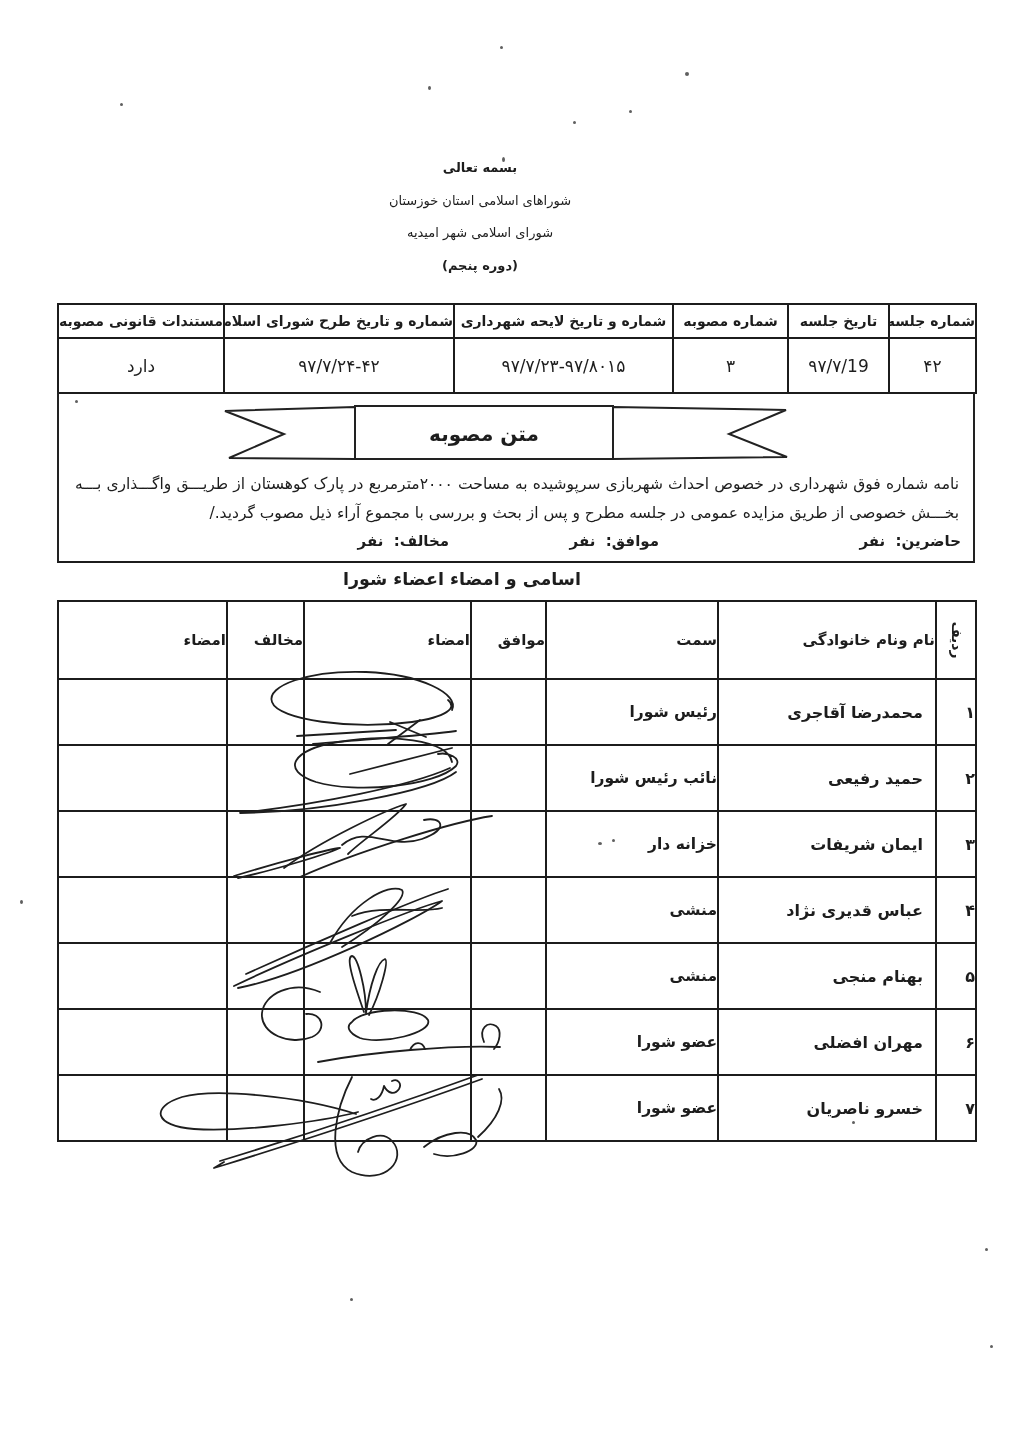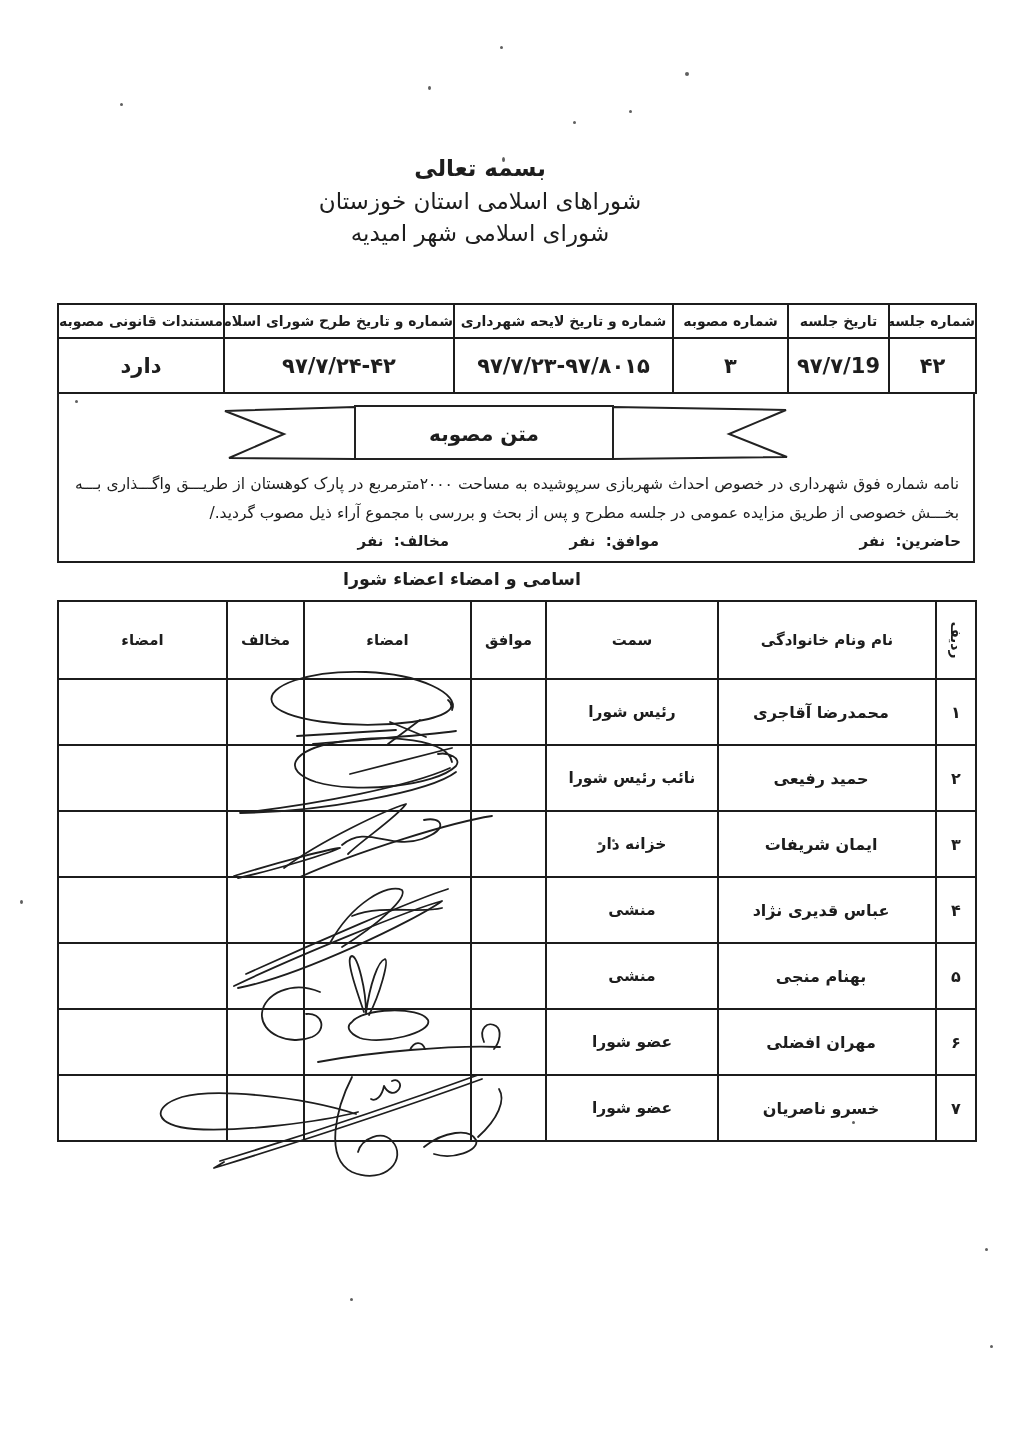--- a/index.html
+++ b/index.html
@@ -9,35 +9,35 @@
     font-family:"DejaVu Sans", sans-serif;
     direction:rtl; color:#1d1d1d; overflow:hidden;
   }
   .page { position:absolute; inset:0; background:#fff; }
 
   
   .speck { position:absolute; background:#2a2a2a; border-radius:50%; opacity:.75; }
 
   
   .doc-header { position:absolute; top:152px; left:180px; width:600px; text-align:center; }
-  .doc-header .hl { line-height:32.5px; font-size:23px; letter-spacing:.2px; }
+  .doc-header .hl { line-height:32.5px; font-size:13px; letter-spacing:.2px; }
   .doc-header .hl.strong { font-weight:700; }
 
   
   table.info-table {
     position:absolute; top:303px; left:57px; width:918px;
     border-collapse:collapse; table-layout:fixed;
     border:2.5px solid #1c1c1c;
   }
   table.info-table td {
     border:2px solid #1c1c1c; text-align:center; vertical-align:middle;
     overflow:hidden; white-space:nowrap;
   }
   table.info-table tr.lbl td { height:34px; font-weight:700; font-size:14px;margin-left:24px; }
-  table.info-table tr.val td { height:55px; font-size:21px; font-weight:700; }
+  table.info-table tr.val td { height:55px; font-size:17px; font-weight:400; }
   .ltr-num { direction:ltr; unicode-bidi:embed; }
 
   
   .ribbon { position:absolute; left:220px; top:402px; width:575px; height:64px;text-align:center; }
   .ribbon svg { position:absolute; inset:0; }
   .ribbon .ribbon-label {
     position:absolute; left:135px; top:6px; width:258px; height:52px;
     display:flex; align-items:center; justify-content:center;
     font-size:20px; font-weight:700; letter-spacing:1px;
   }
@@ -60,21 +60,21 @@
   .section-title {
     position:absolute; top:569px; left:0; width:924px; text-align:center;
     font-size:17.5px; font-weight:800; letter-spacing:.3px;
   }
   table.members-table {
     position:absolute; top:600px; left:57px; width:918px;
     border-collapse:collapse; table-layout:fixed;
     border:2.5px solid #1c1c1c;
   }
   table.members-table td {
-    border:2px solid #1c1c1c; vertical-align:middle; text-align:center; overflow:visible;
+    border:2px solid #1c1c1c; vertical-align:middle; text-align:right; overflow:visible;
   }
   table.members-table tr.head td { height:78px; font-weight:700; font-size:15px; }
   table.members-table tr.mrow td { height:66px; }
   td.c-name { text-align:right; padding-right:12px; font-weight:700; font-size:16px; white-space:nowrap; }
   td.c-pos  { font-weight:700; font-size:15.5px; }
   td.c-num  { font-weight:700; font-size:16px; }
   .radif-rot { display:inline-block; transform:rotate(90deg); white-space:nowrap; font-size:14px; }
 
   
   .signatures { position:absolute; left:140px; top:635px; width:450px; height:590px; pointer-events:none; }
@@ -98,20 +98,21 @@
   <div class="speck" style="left:852px;top:1121px;width:3px;height:3px"></div>
   <div class="speck" style="left:20px;top:900px;width:3px;height:4px"></div>
   <div class="speck" style="left:985px;top:1248px;width:3px;height:3px"></div>
   <div class="speck" style="left:350px;top:1298px;width:3px;height:3px"></div>
   <div class="speck" style="left:990px;top:1345px;width:3px;height:3px"></div>
 
   <div class="doc-header">
     <div class="hl strong">بسمه تعالی</div>
     <div class="hl">شوراهای اسلامی استان خوزستان</div>
     <div class="hl">شورای اسلامی شهر امیدیه</div>
+    <div class="hl strong">(دوره پنجم)</div>
   </div>
 
   <table class="info-table">
     <colgroup>
       <col style="width:87px">
         <col style="width:101px">
         <col style="width:115px">
       <col style="width:219px">
         <col style="width:230px">
         <col style="width:166px">

